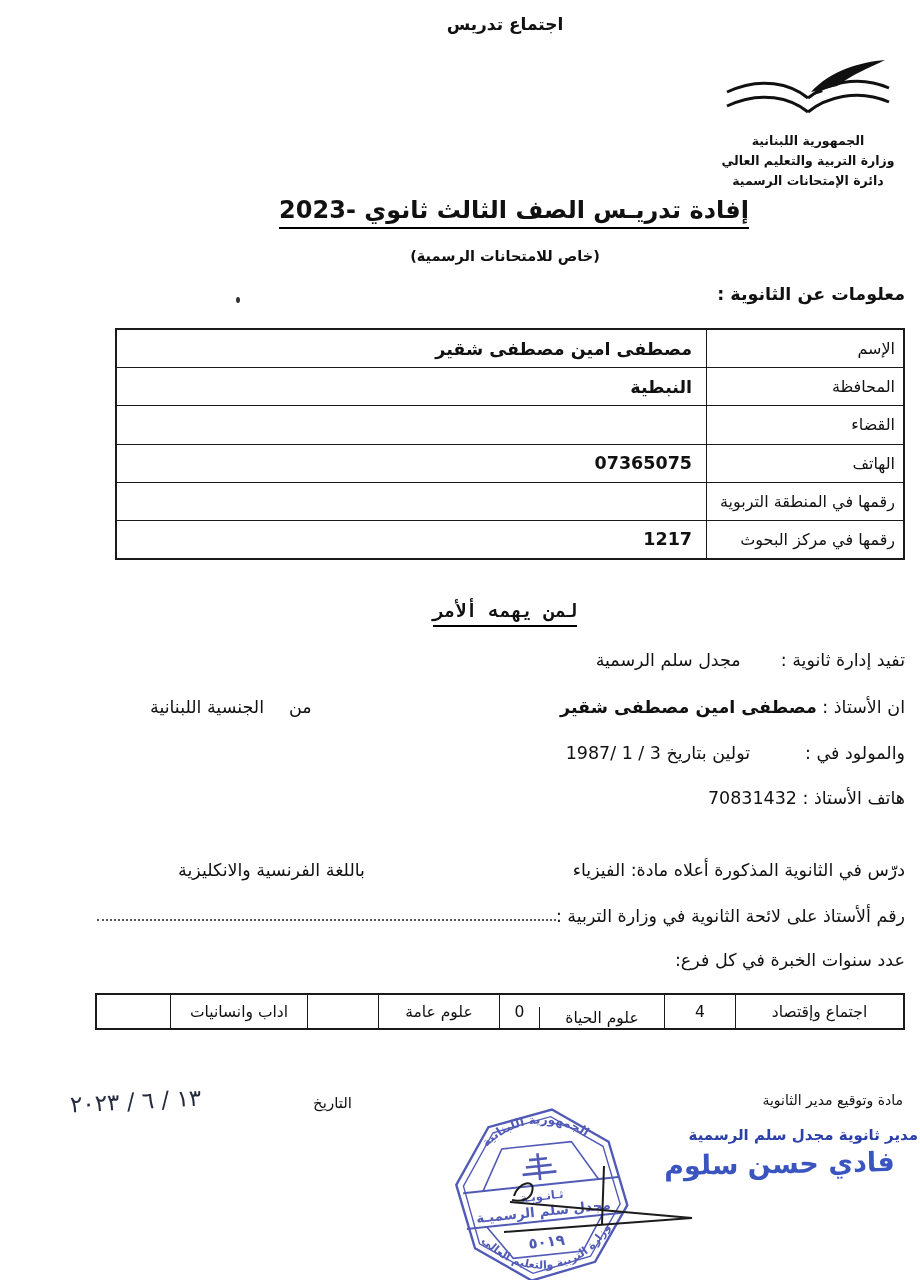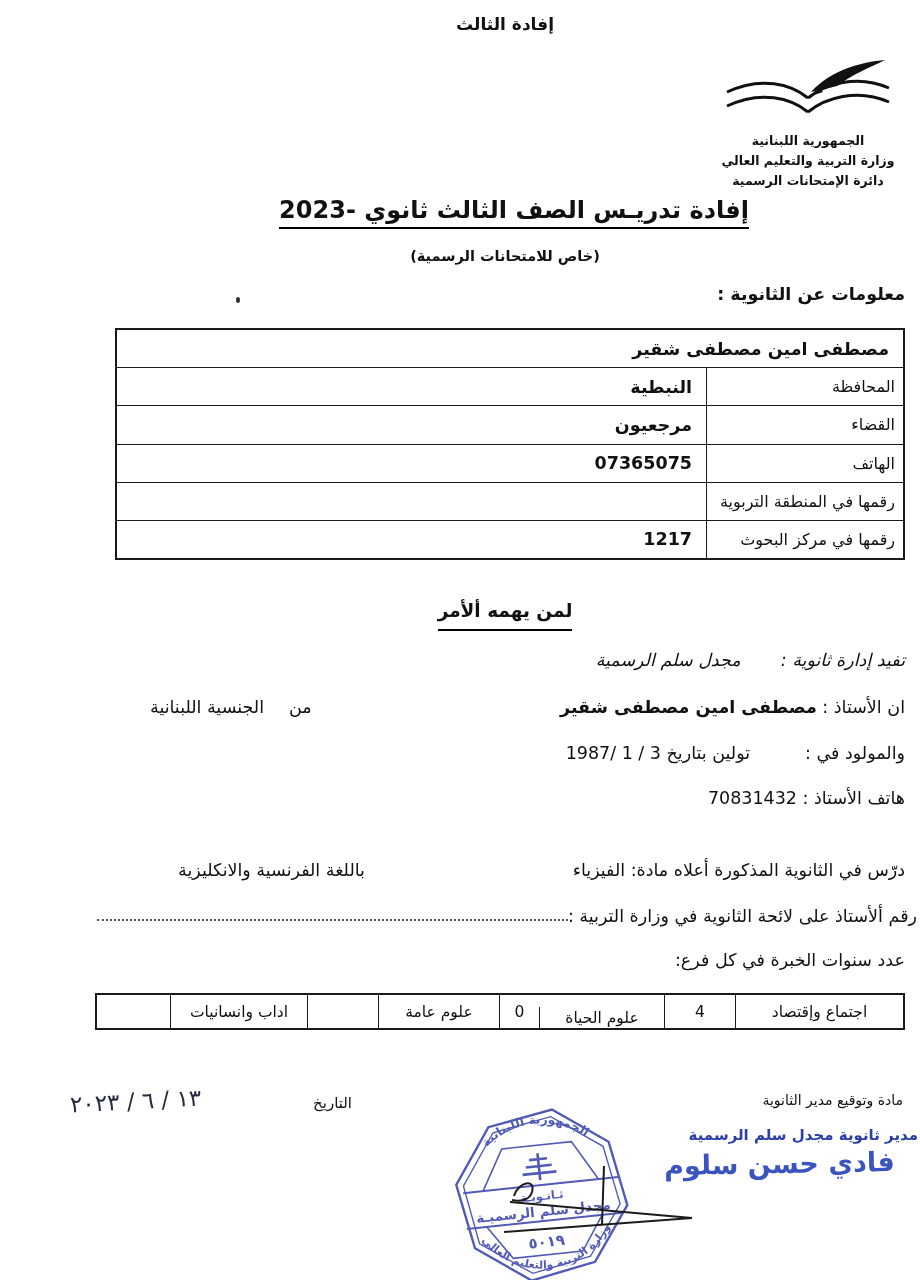--- a/index.html
+++ b/index.html
@@ -36,28 +36,28 @@
   .info-row { flex:1; display:flex; border-bottom:1.5px solid #1a1a1a; }
   .info-row:last-child { border-bottom:none; }
   .info-label { width:197px; border-left:1.5px solid #1a1a1a;
     display:flex; align-items:center; padding-right:8px; font-size:16px; }
   .info-value { flex:1; display:flex; align-items:center; justify-content:flex-start;
     padding:0 14px; font-size:17.5px; font-weight:700; }
 
   
   .concern-head-wrap { top:600px; left:90px; width:830px; text-align:center; }
   .concern-head { display:inline-block; font-size:18.5px; font-weight:700;
-    border-bottom:2px solid #000; padding-bottom:8px; }
+    border-bottom:2px solid #000; padding-bottom:2px;font-family:Liberation Mono, monospace; }
   .bline { font-size:17.5px; }
-  .l1 { top:650px; right:15px;font-style:italic; }
+  .l1 { top:650px; right:15px; }
   .l2 { top:697px; right:15px; left:150px; display:flex; justify-content:space-between; }
   .l3 { top:743px; right:15px; }
   .l4 { top:788px; right:15px; }
   .l5 { top:860px; right:15px; left:178px; display:flex; justify-content:space-between; }
-  .l6 { top:906px; right:3px; left:95px; display:flex; align-items:flex-end; }
+  .l6 { top:906px; right:15px; left:95px; display:flex; align-items:flex-end; }
   .l7 { top:950px; right:15px; }
   .gap40 { display:inline-block; width:40px; }
   .gap55 { display:inline-block; width:55px; }
   .gap25 { display:inline-block; width:25px; }
   .bold-name { font-weight:700; }
   .dots-filler { flex:1; border-bottom:2px dotted #555; margin-bottom:5px; margin-left:2px; }
 
   
   .exp-table { top:993px; left:95px; width:810px; height:37px;
     border:2px solid #1a1a1a; display:flex; }
@@ -82,21 +82,21 @@
 
   .stamp-wrap { top:1106px; left:446px; width:192px; height:182px;
     transform:rotate(-6deg); opacity:.88; }
   .stamp-wrap svg text { font-family:"DejaVu Sans", sans-serif; }
 
   .signature-wrap { top:1160px; left:452px; width:260px; height:85px; }
 </style>
 </head>
 <body>
 
-<div class="abs top-label">إفادة الثالث</div>
+<div class="abs top-label">اجتماع تدريس</div>
 
 <div class="abs logo-block">
   <span>
     <svg width="178" height="72" viewBox="0 0 178 72" fill="none">
       <path d="M8 34 C 42 18, 72 26, 89 40" stroke="#111" stroke-width="3"></path>
       <path d="M170 30 C 138 16, 106 26, 89 40" stroke="#111" stroke-width="3"></path>
       <path d="M8 48 C 42 32, 72 40, 89 54" stroke="#111" stroke-width="3"></path>
       <path d="M170 44 C 138 30, 106 40, 89 54" stroke="#111" stroke-width="3"></path>
       <path d="M92 34 C 112 12, 142 4, 166 2 C 150 10, 134 16, 118 28 Z" fill="#111"></path>
       <path d="M100 30 L 92 38 L 104 34 Z" fill="#111"></path>
@@ -110,29 +110,29 @@
 <div class="abs title-wrap">
   <span class="title">إفادة تدريـس الصف الثالث ثانوي -2023</span>
 </div>
 <div class="abs subtitle-wrap">(خاص للامتحانات الرسمية)</div>
 
 <div class="abs info-heading">معلومات عن الثانوية :</div>
 <div class="abs dot-mark"></div>
 
 <div class="abs info-table">
   <div class="info-row">
+    <div class="info-label">الإسم</div>
     <div class="info-value">مصطفى امين مصطفى شقير</div>
   </div>
   <div class="info-row">
     <div class="info-label">المحافظة</div>
     <div class="info-value">النبطية</div>
   </div>
   <div class="info-row">
     <div class="info-label">القضاء</div>
-    <div class="info-value">مرجعيون</div>
   </div>
   <div class="info-row">
     <div class="info-label">الهاتف</div>
     <div class="info-value">07365075</div>
   </div>
   <div class="info-row">
     <div class="info-label">رقمها في المنطقة التربوية</div>
     <div class="info-value"></div>
   </div>
   <div class="info-row">

